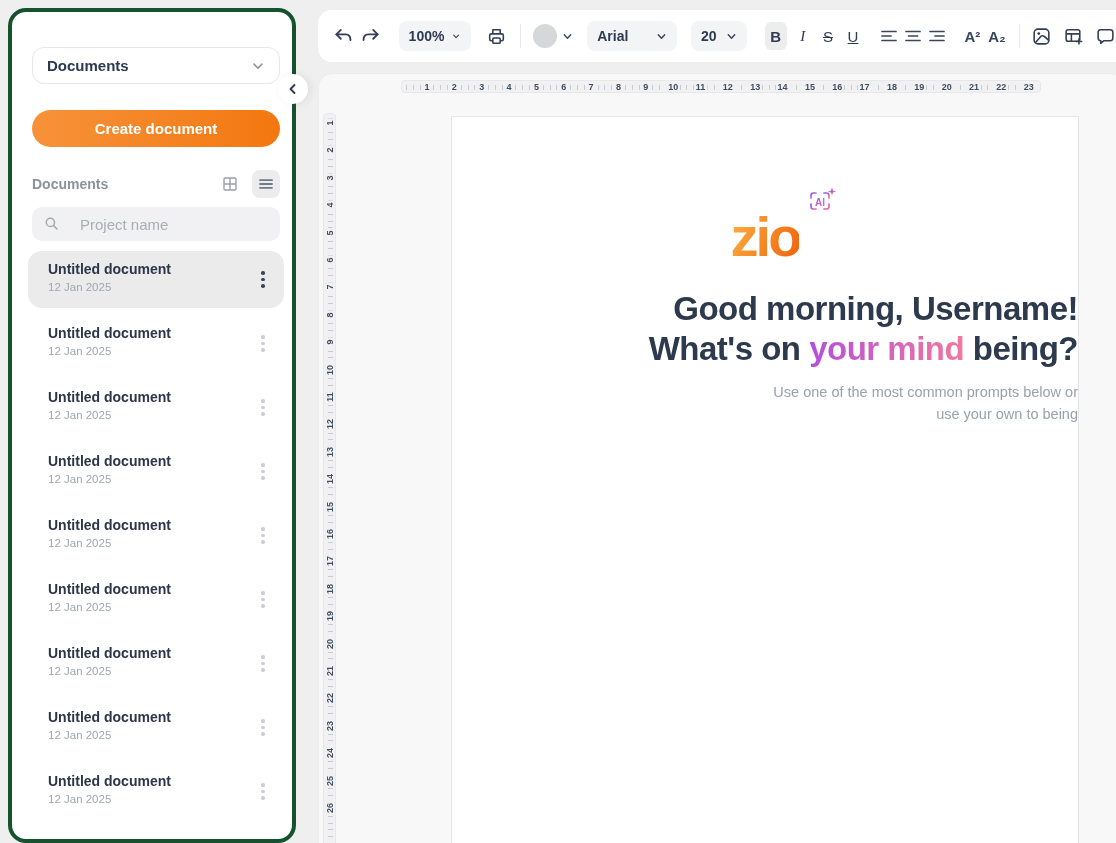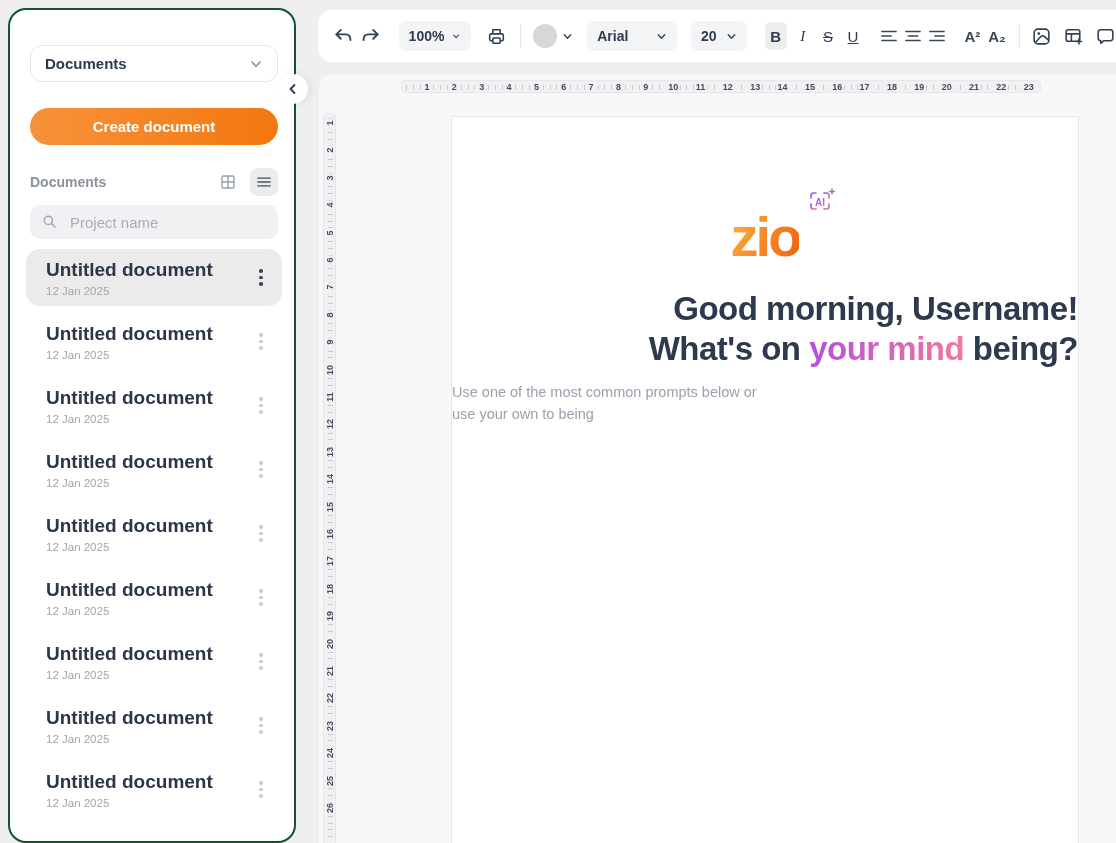--- a/index.html
+++ b/index.html
@@ -8,21 +8,21 @@
     background:#efeff0;
     font-family:"Liberation Sans", sans-serif;
     position:relative;
     color:#2e3a4f;
   }
   svg { display:block; }
 
   
   .sidebar {
     position:absolute; left:8px; top:8px; bottom:0; width:288px;
-    background:#ffffff; border:2px solid #14532d; border-radius:18px;
+    background:#ffffff; border:4px solid #14532d; border-radius:18px;
   }
   .collection-select {
     position:absolute; left:20px; top:35px; width:248px; height:37px;
     border:1px solid #e4e6ea; border-radius:12px; background:#fff;
     display:flex; align-items:center; justify-content:space-between;
     padding:0 14px; cursor:pointer;
   }
   .collection-select .label { font-size:15px; font-weight:700; color:#2c3950; }
   .collapse-tab {
     position:absolute; left:278px; top:74px; width:30px; height:30px;
@@ -44,34 +44,34 @@
   }
   .section-row .sec-label { flex:1; font-size:14px; font-weight:600; color:#8b919d; }
   .view-btn {
     width:28px; height:28px; border-radius:8px; display:flex;
     align-items:center; justify-content:center; cursor:pointer;
   }
   .view-btn.active { background:#ececee; }
   .search-box {
     position:absolute; left:20px; top:195px; width:248px; height:34px;
     background:#f1f1f3; border-radius:10px;
-    display:flex; align-items:center; gap:12px; padding:0 12px;
+    display:flex; align-items:center; gap:20px; padding:0 12px;
   }
   .search-box input {
     flex:1; border:none; background:transparent; outline:none;
     font-size:15px; color:#3a4354; font-family:"Liberation Sans", sans-serif;
   }
   .search-box input::placeholder { color:#a8adb6; }
   .doc-list { position:absolute; left:16px; top:239px; width:256px; }
   .doc-item {
     position:relative; height:57px; margin-bottom:7px; border-radius:14px;
     padding:10px 40px 0 20px; cursor:pointer;
   }
   .doc-item.selected { background:#ebebec; }
-  .doc-item .title { font-size:19px; font-weight:700; color:#2b3648; }
+  .doc-item .title { font-size:14px; font-weight:700; color:#2b3648; }
   .doc-item .date  { font-size:11.5px; color:#a1a6af; margin-top:4px; }
   .kebab {
     position:absolute; right:12px; top:50%; transform:translateY(-50%);
     width:18px; height:26px; display:flex; flex-direction:column;
     align-items:center; justify-content:center; cursor:pointer; color:#c9ccd3;
   }
   .doc-item.selected .kebab { color:#39445a; }
   .kebab i { width:3.5px; height:3.5px; border-radius:50%; background:currentColor; margin:1.6px 0; }
 
   
@@ -150,21 +150,21 @@
   .heading {
     margin-top:24px; text-align:right;
     font-size:33px; font-weight:700; color:#2d394d; line-height:1.21;
     letter-spacing:-0.5px;
   }
   .hl {
     background:linear-gradient(90deg,#B44FDC 0%,#F2789C 100%);
     -webkit-background-clip:text; background-clip:text; color:transparent;margin-top:20px;
   }
   .subtitle {
-    margin-top:13px; text-align:left;
+    margin-top:13px; text-align:right;
     font-size:14.5px; font-weight:500; color:#9aa0ac; line-height:1.5;
   }
 </style>
 </head>
 <body>
 
 <aside class="sidebar">
 
   <div class="collection-select">
     <span class="label">Documents</span>

